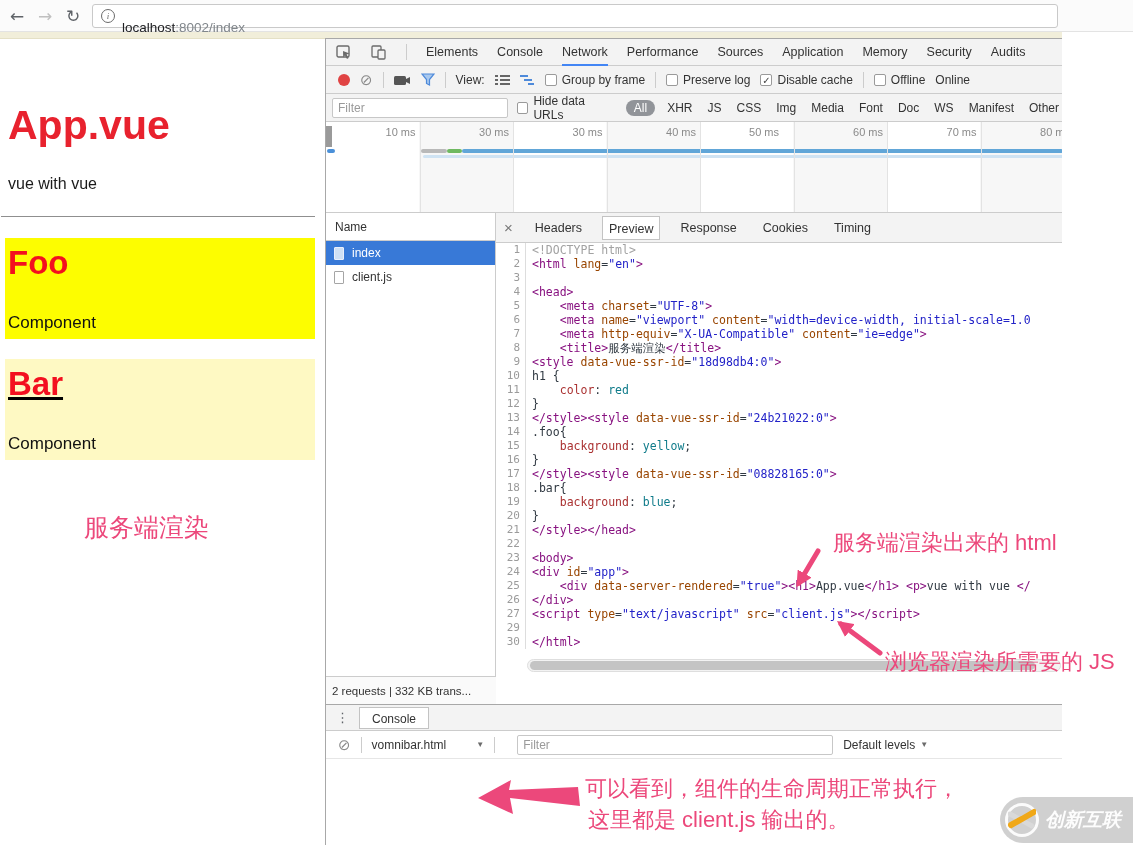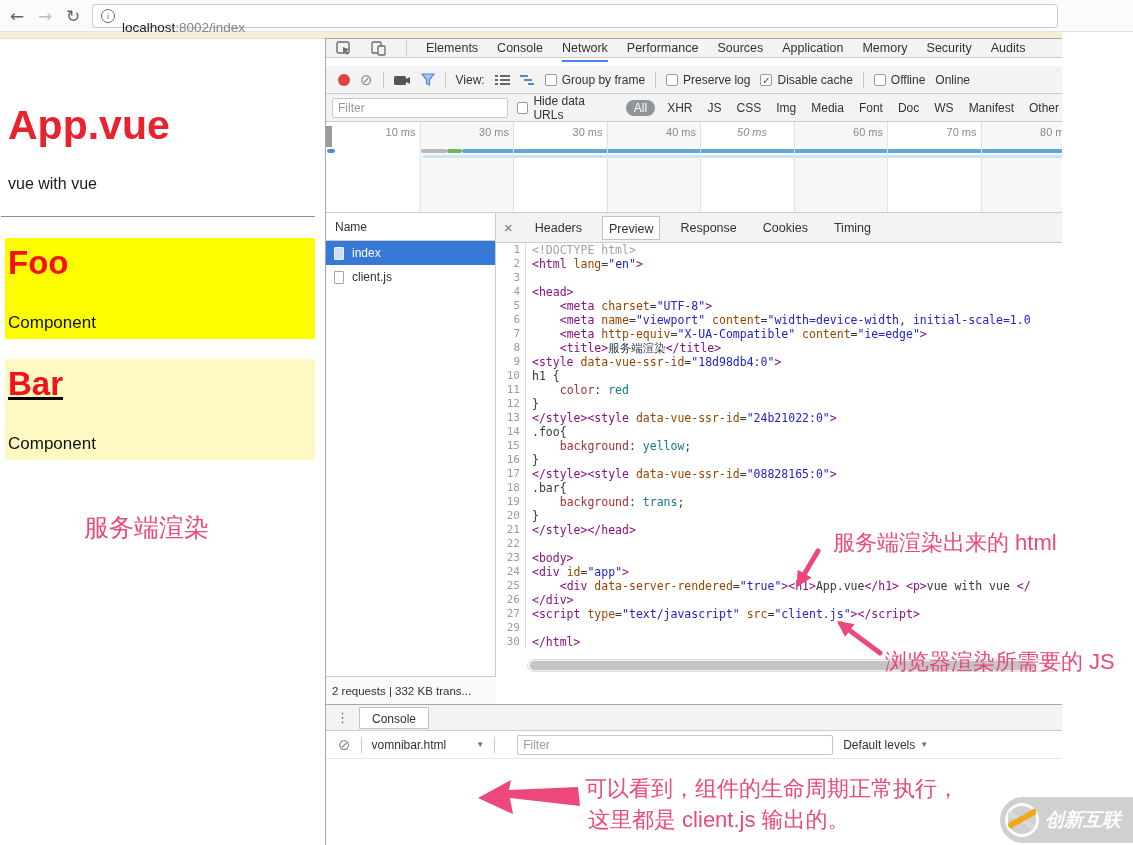--- a/index.html
+++ b/index.html
@@ -26,21 +26,21 @@
   #foo-box { top:199px; background:#fdfd00; }
   #bar-box { top:320px; background:#fef9c3;text-decoration:underline; }
   .comp-title { font-size:33px; font-weight:bold; color:#f3101f; }
   .comp-label { position:absolute; left:3px; bottom:6px; font-size:17px; color:#111; }
   #page-caption { left:84px; top:472px; font-size:25px; color:#ec487b; }
 
   
   #devtools { left:325px; top:38px; width:737px; height:807px; background:#fff; border-left:1px solid #a8a8a8; border-top:1px solid #a8a8a8; font-size:12px; color:#333; }
   .vsep { width:1px; height:16px; background:#ccc; }
 
-  #dt-tabbar { position:absolute; left:0; top:0; width:736px; height:19px; background:#f3f3f3; border-bottom:1px solid #ccc; display:flex; align-items:center; gap:19px; padding-left:10px; }
+  #dt-tabbar { position:absolute; left:0; top:0; width:736px; height:27px; background:#f3f3f3; border-bottom:1px solid #ccc; display:flex; align-items:center; gap:19px; padding-left:10px; }
   .dt-tab { height:27px; line-height:27px; font-size:12.5px; color:#333; }
   .dt-tab.active { border-bottom:2px solid #4285f4; }
 
   #dt-toolbar { position:absolute; left:0; top:27px; width:736px; height:28px; background:#f3f3f3; border-bottom:1px solid #ccc; display:flex; align-items:center; gap:10px; padding-left:12px; }
   #rec-dot { width:12px; height:12px; border-radius:50%; background:#e04343; }
   .block-glyph { font-family:"DejaVu Sans", sans-serif; font-size:15px; color:#8a8a8a; line-height:14px; }
   .toolbar-label { color:#333; }
   .cbox { display:inline-block; width:12px; height:12px; background:#fff; border:1px solid #9a9a9a; border-radius:2px; font-size:10px; line-height:11px; text-align:center; color:#444; font-family:"DejaVu Sans", sans-serif; }
   .dt-check { display:flex; align-items:center; gap:5px; }
   .cblabel { color:#333; }
@@ -240,21 +240,21 @@
       <div class="wf" style="left:97px;top:33px;width:640px;height:3px;background:#cfe3f3;"></div>
     <div class="tl-grid" style="left: 93.5px;"></div>
         <span class="tl-tick" style="left: 31.5px;">10 ms</span>
         <div class="tl-grid" style="left: 187px;"></div>
         <span class="tl-tick" style="left: 125px;">30 ms</span>
         <div class="tl-grid" style="left: 280.5px;"></div>
         <span class="tl-tick" style="left: 218.5px;">30 ms</span>
         <div class="tl-grid" style="left: 374px;"></div>
         <span class="tl-tick" style="left: 312px;">40 ms</span>
         <div class="tl-grid" style="left: 467.5px;"></div>
-        <span class="tl-tick" style="left: 383px; font-style: italic;">50 ms</span>
+        <span class="tl-tick" style="left: 395px;">50 ms</span>
         <div class="tl-grid" style="left: 561px;"></div>
         <span class="tl-tick" style="left: 499px;">60 ms</span>
         <div class="tl-grid" style="left: 654.5px;"></div>
         <span class="tl-tick" style="left: 592.5px;">70 ms</span>
         <span class="tl-tick" style="left: 686px;">80 ms</span>
       </div>
 
     <div id="req-col">
       <div id="req-header">Name</div>
       <div id="req-rows">
@@ -292,21 +292,21 @@
           <div class="code-line"><span class="gutter">9</span><span class="code-body"><span class="tk-t">&lt;style</span><span class="tk-p"> </span><span class="tk-a">data-vue-ssr-id</span><span class="tk-p">=</span><span class="tk-s">"18d98db4:0"</span><span class="tk-t">&gt;</span></span></div>
           <div class="code-line"><span class="gutter">10</span><span class="code-body"><span class="tk-p">h1 {</span></span></div>
           <div class="code-line"><span class="gutter">11</span><span class="code-body"><span class="tk-p">    </span><span class="tk-c">color</span><span class="tk-p">: </span><span class="tk-v">red</span></span></div>
           <div class="code-line"><span class="gutter">12</span><span class="code-body"><span class="tk-p">}</span></span></div>
           <div class="code-line"><span class="gutter">13</span><span class="code-body"><span class="tk-t">&lt;/style&gt;&lt;style</span><span class="tk-p"> </span><span class="tk-a">data-vue-ssr-id</span><span class="tk-p">=</span><span class="tk-s">"24b21022:0"</span><span class="tk-t">&gt;</span></span></div>
           <div class="code-line"><span class="gutter">14</span><span class="code-body"><span class="tk-p">.foo{</span></span></div>
           <div class="code-line"><span class="gutter">15</span><span class="code-body"><span class="tk-p">    </span><span class="tk-c">background</span><span class="tk-p">: </span><span class="tk-v">yellow</span><span class="tk-p">;</span></span></div>
           <div class="code-line"><span class="gutter">16</span><span class="code-body"><span class="tk-p">}</span></span></div>
           <div class="code-line"><span class="gutter">17</span><span class="code-body"><span class="tk-t">&lt;/style&gt;&lt;style</span><span class="tk-p"> </span><span class="tk-a">data-vue-ssr-id</span><span class="tk-p">=</span><span class="tk-s">"08828165:0"</span><span class="tk-t">&gt;</span></span></div>
           <div class="code-line"><span class="gutter">18</span><span class="code-body"><span class="tk-p">.bar{</span></span></div>
-          <div class="code-line"><span class="gutter">19</span><span class="code-body"><span class="tk-p">    </span><span class="tk-c">background</span><span class="tk-p">: </span><span class="tk-v">trans</span><span class="tk-p">;</span></span></div>
+          <div class="code-line"><span class="gutter">19</span><span class="code-body"><span class="tk-p">    </span><span class="tk-c">background</span><span class="tk-p">: </span><span class="tk-v">blue</span><span class="tk-p">;</span></span></div>
           <div class="code-line"><span class="gutter">20</span><span class="code-body"><span class="tk-p">}</span></span></div>
           <div class="code-line"><span class="gutter">21</span><span class="code-body"><span class="tk-t">&lt;/style&gt;&lt;/head&gt;</span></span></div>
           <div class="code-line"><span class="gutter">22</span><span class="code-body"></span></div>
           <div class="code-line"><span class="gutter">23</span><span class="code-body"><span class="tk-t">&lt;body&gt;</span></span></div>
           <div class="code-line"><span class="gutter">24</span><span class="code-body"><span class="tk-t">&lt;div</span><span class="tk-p"> </span><span class="tk-a">id</span><span class="tk-p">=</span><span class="tk-s">"app"</span><span class="tk-t">&gt;</span></span></div>
           <div class="code-line"><span class="gutter">25</span><span class="code-body"><span class="tk-p">    </span><span class="tk-t">&lt;div</span><span class="tk-p"> </span><span class="tk-a">data-server-rendered</span><span class="tk-p">=</span><span class="tk-s">"true"</span><span class="tk-t">&gt;&lt;h1&gt;</span><span class="tk-p">App.vue</span><span class="tk-t">&lt;/h1&gt;</span><span class="tk-p"> </span><span class="tk-t">&lt;p&gt;</span><span class="tk-p">vue with vue </span><span class="tk-t">&lt;/</span></span></div>
           <div class="code-line"><span class="gutter">26</span><span class="code-body"><span class="tk-t">&lt;/div&gt;</span></span></div>
           <div class="code-line"><span class="gutter">27</span><span class="code-body"><span class="tk-t">&lt;script</span><span class="tk-p"> </span><span class="tk-a">type</span><span class="tk-p">=</span><span class="tk-s">"text/javascript"</span><span class="tk-p"> </span><span class="tk-a">src</span><span class="tk-p">=</span><span class="tk-s">"client.js"</span><span class="tk-t">&gt;&lt;/script&gt;</span></span></div>
           <div class="code-line"><span class="gutter">29</span><span class="code-body"></span></div>
           <div class="code-line"><span class="gutter">30</span><span class="code-body"><span class="tk-t">&lt;/html&gt;</span></span></div>

